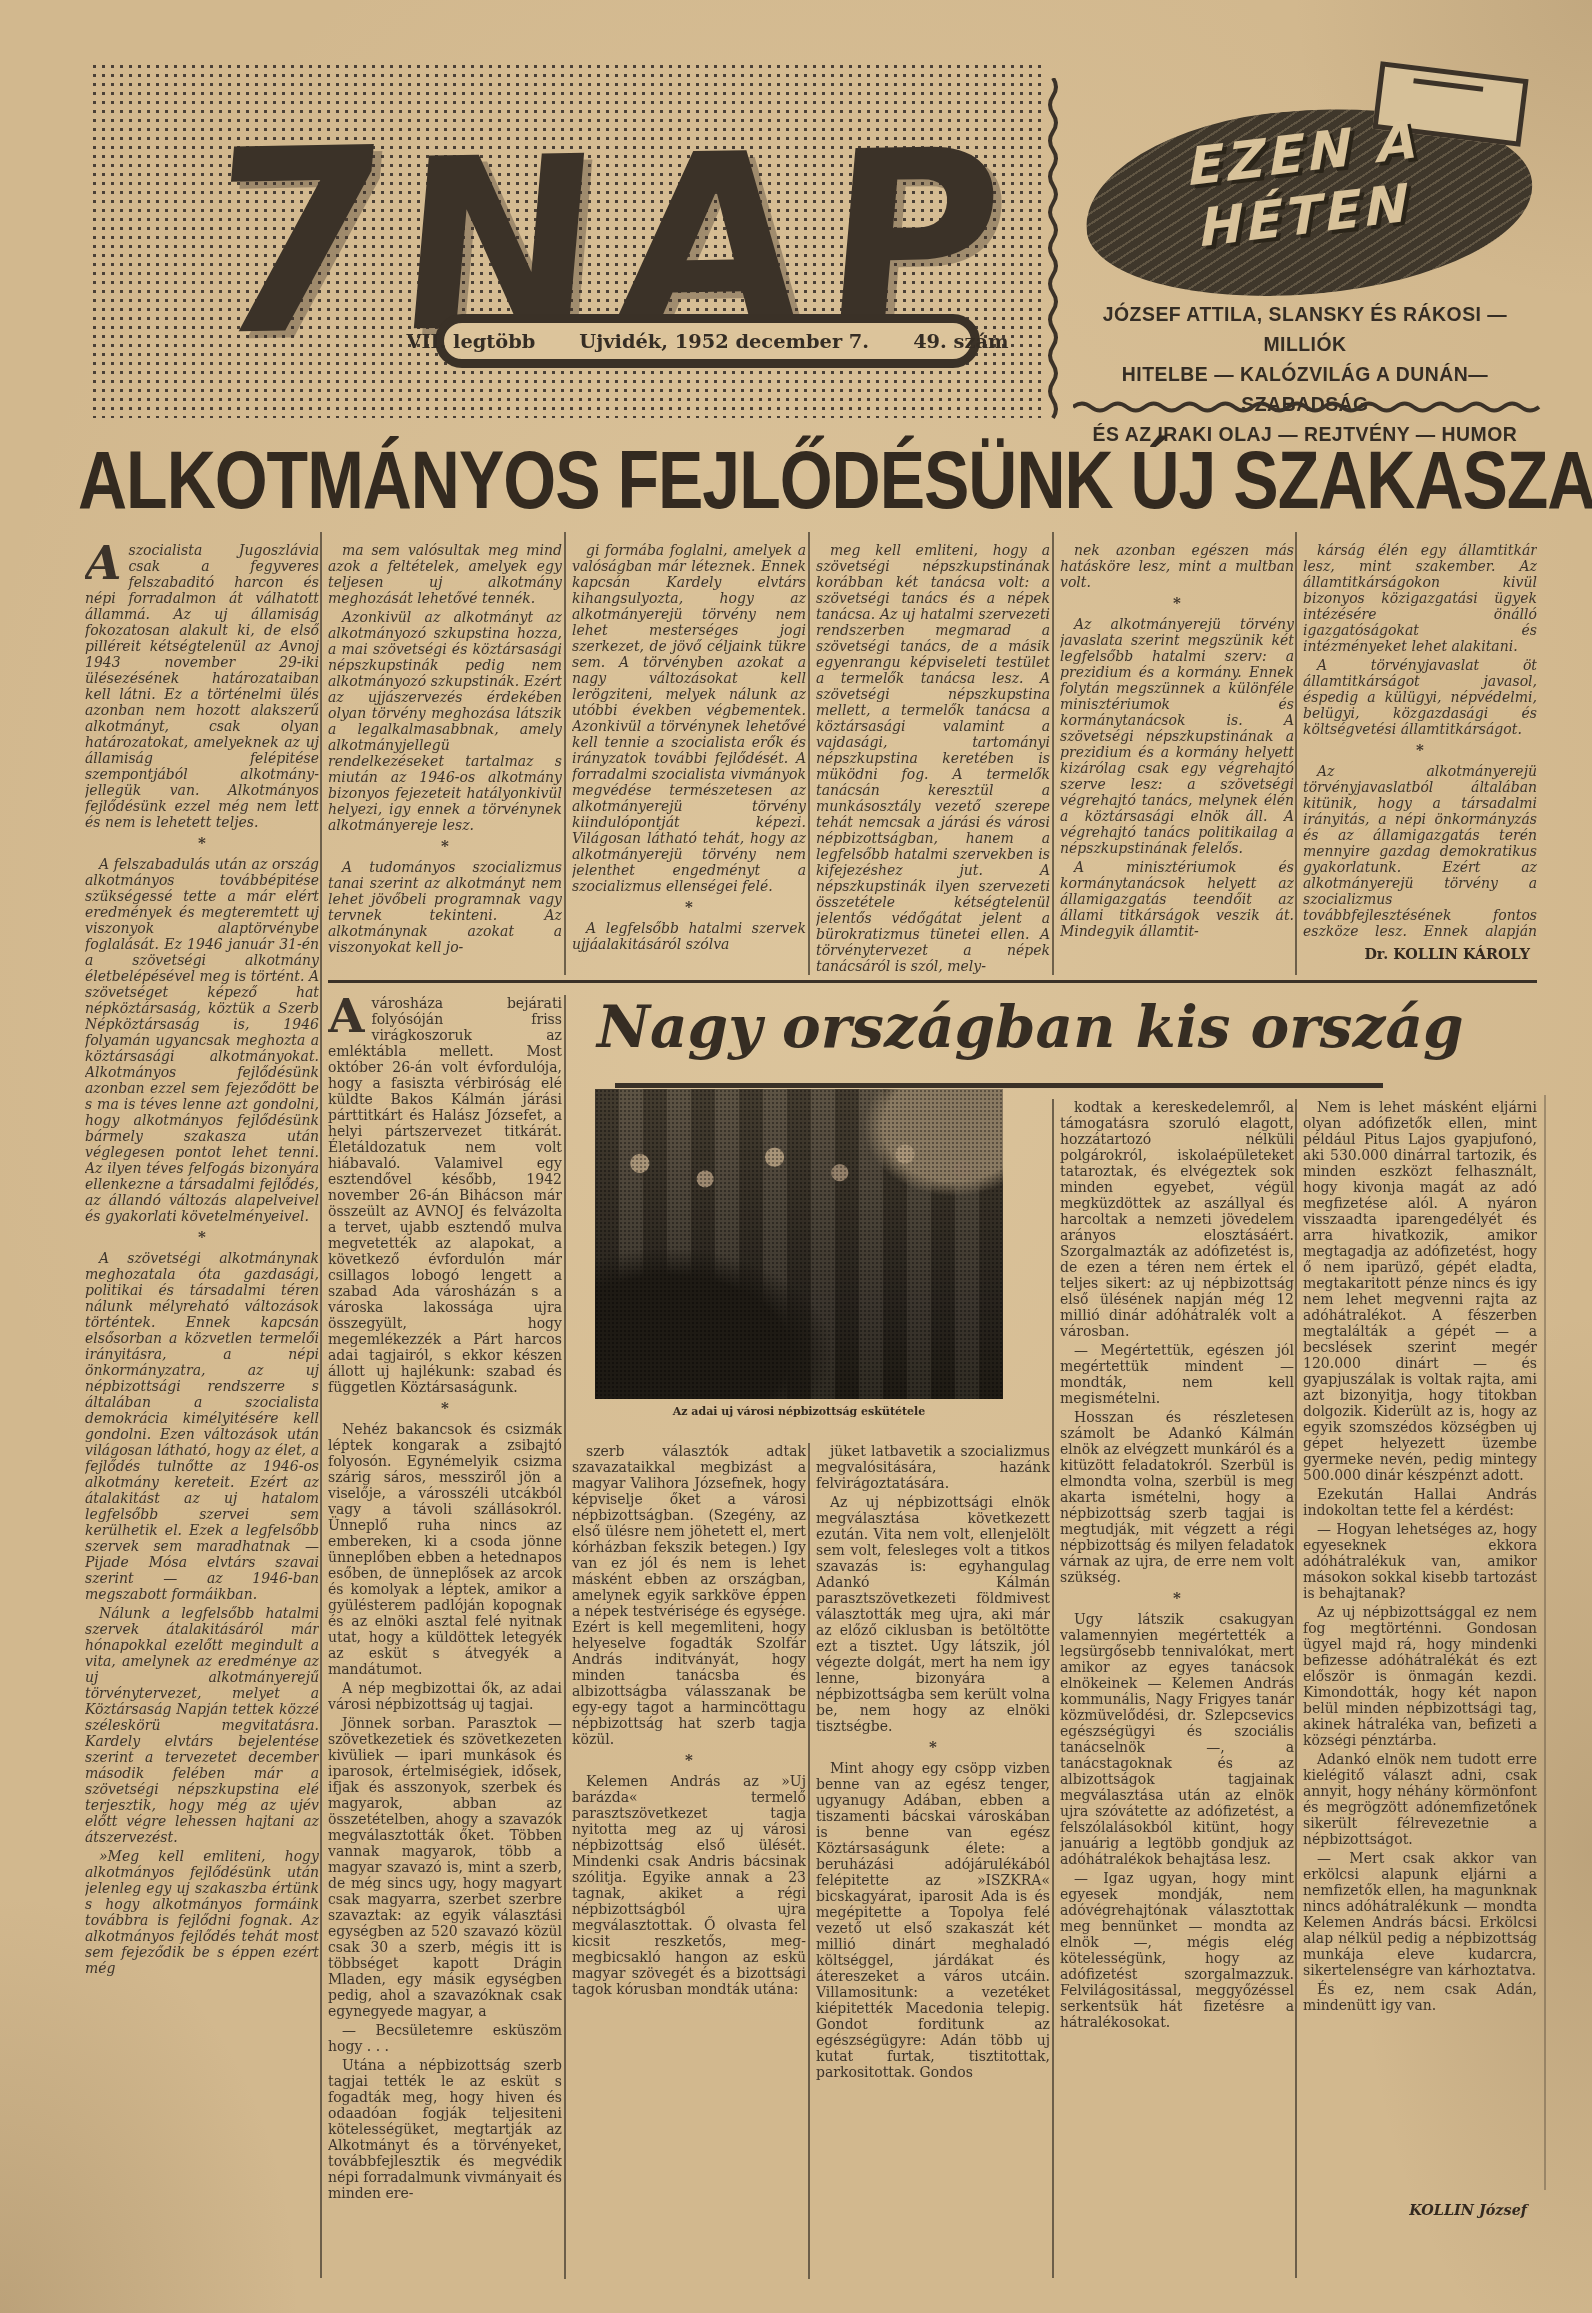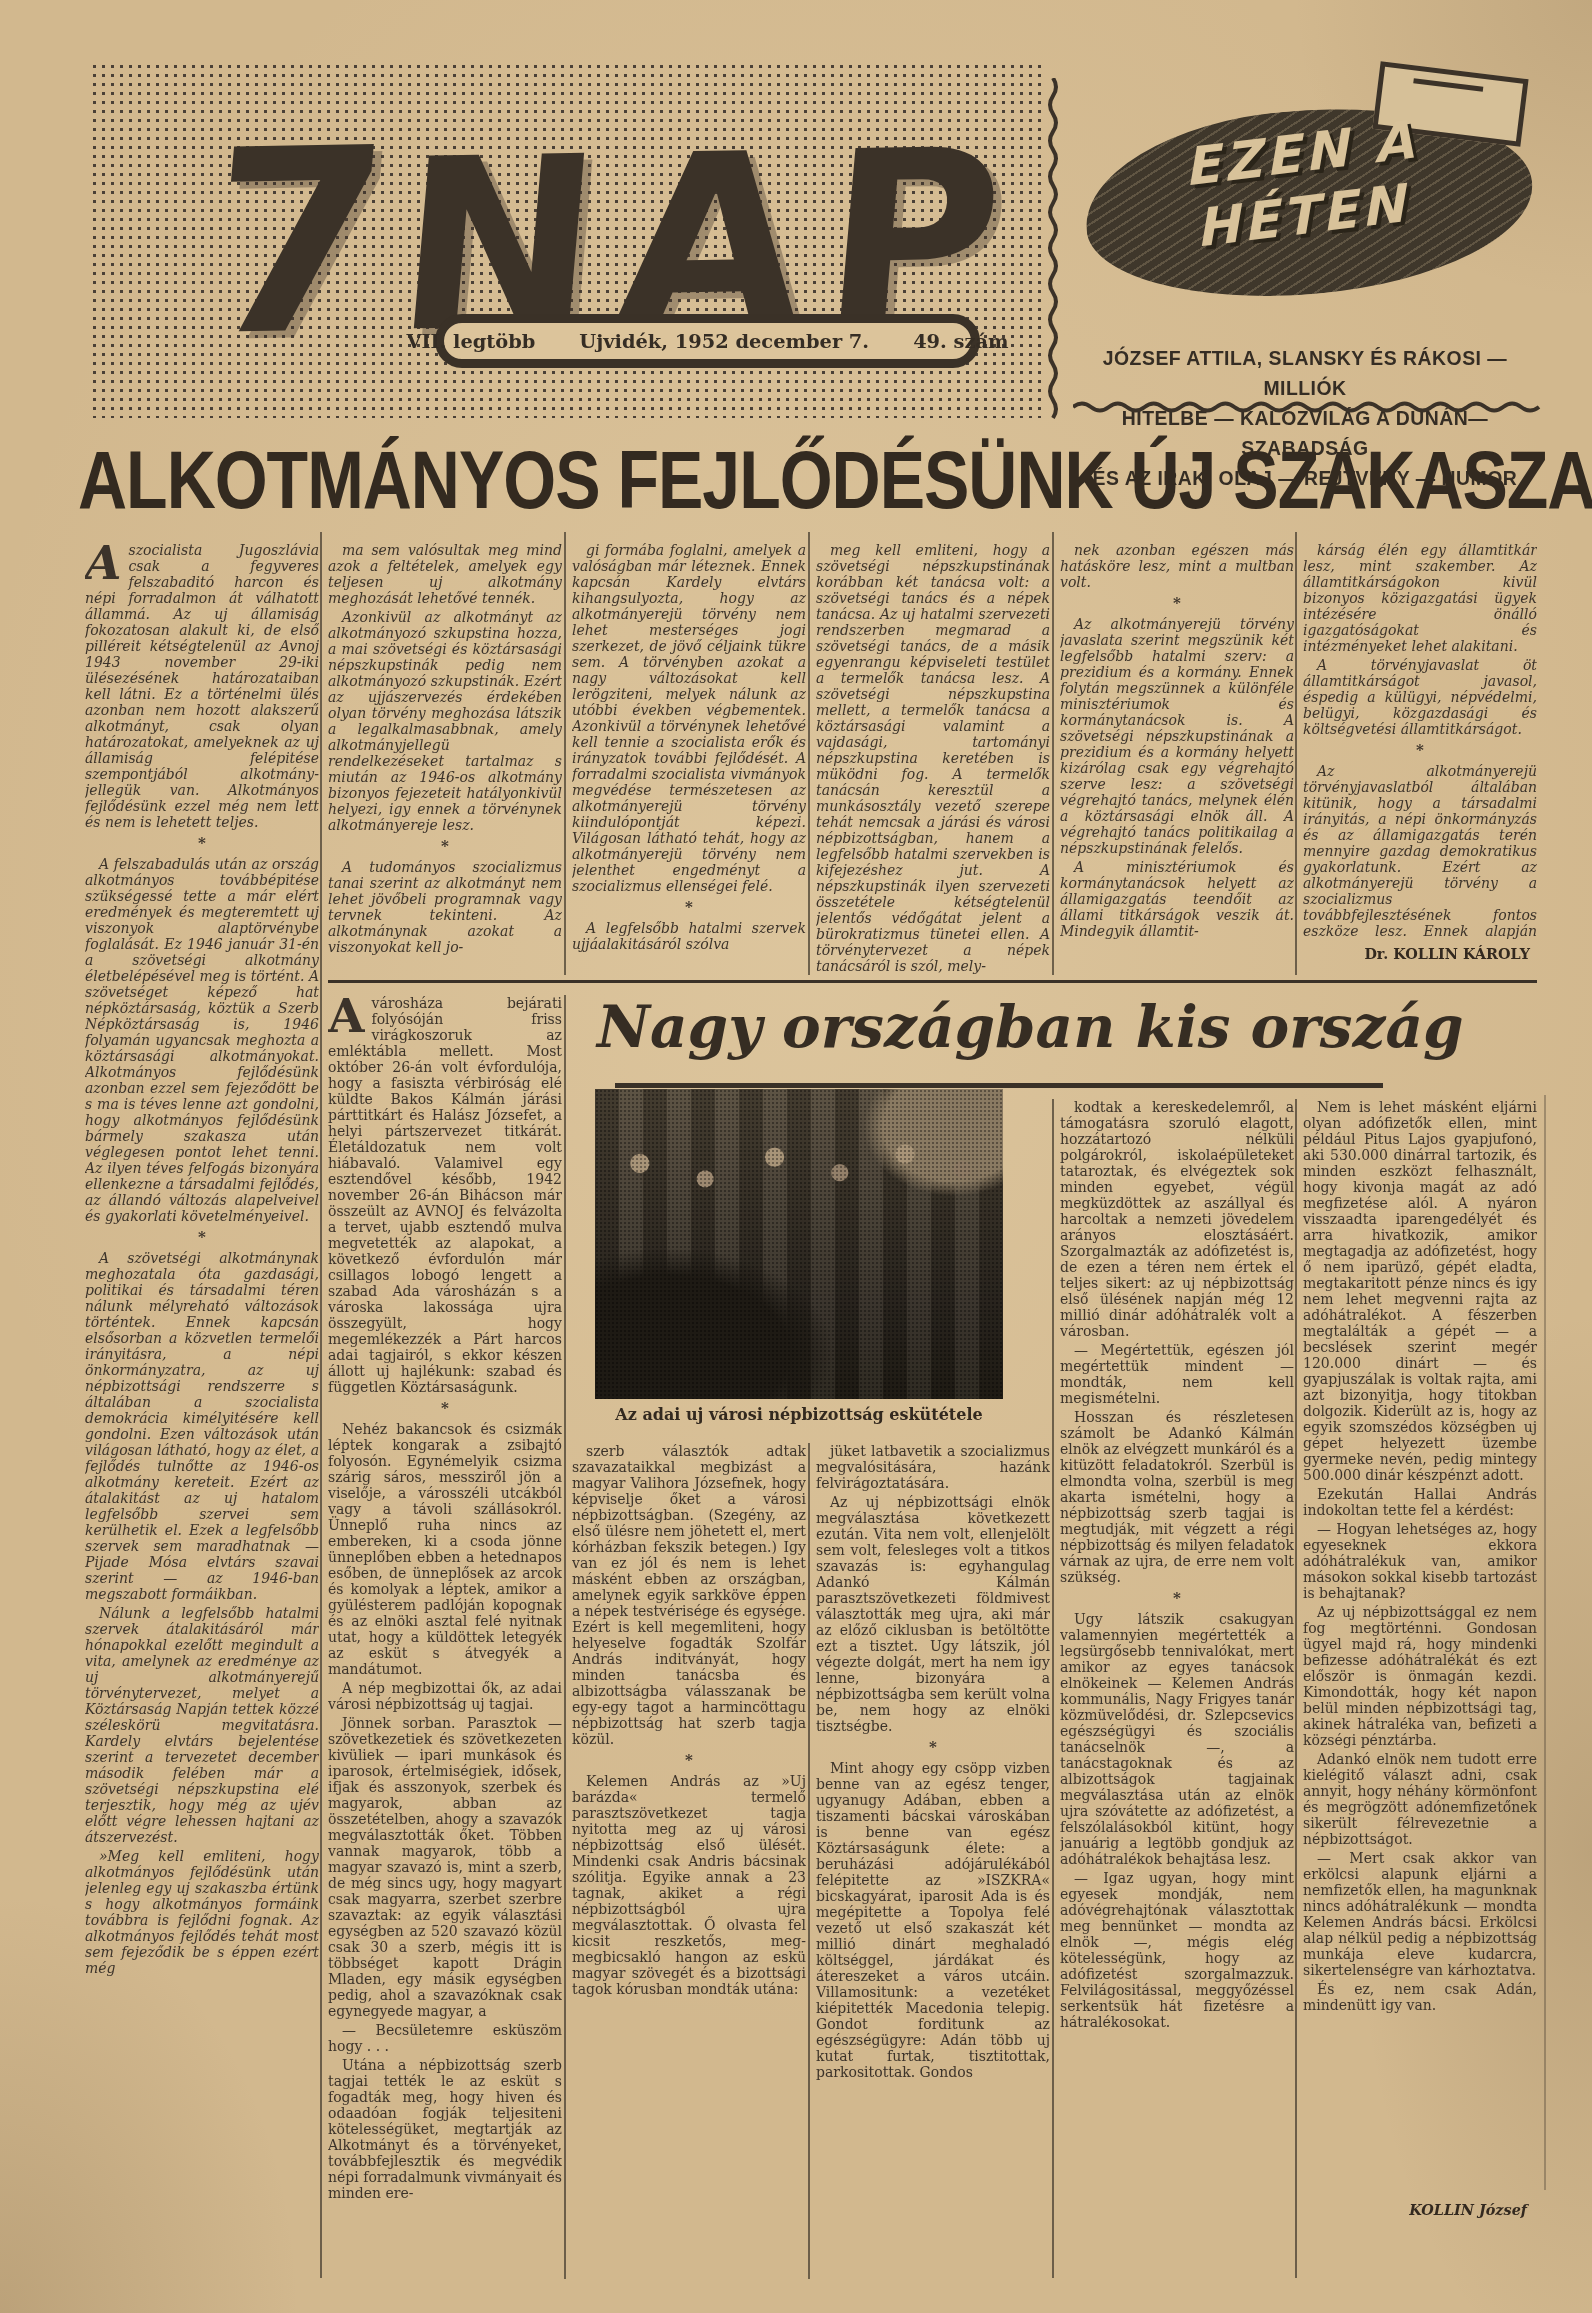--- a/index.html
+++ b/index.html
@@ -33,21 +33,21 @@
     background-image:repeating-linear-gradient(-28deg, rgba(0,0,0,0) 0 7px, rgba(214,192,152,.22) 7px 9px);}
   .week-cal{position:absolute;left:299px;top:0px;width:139px;height:58px;background:#d6c098;
     border:5px solid #3b3228;transform:rotate(7deg);}
   .week-cal::after{content:"";position:absolute;left:30px;top:8px;width:70px;height:5px;background:#3b3228;}
   .week-text{position:absolute;left:40px;top:52px;width:378px;text-align:center;
     font-family:"DejaVu Sans",sans-serif;font-weight:bold;font-style:italic;
     font-size:52px;line-height:62px;color:#d8c29a;transform:rotate(-7deg) skewX(-6deg);
     text-shadow:4px 4px 0 #2a2419;letter-spacing:4px;}
   .topics{left:1067px;top:299px;width:476px;text-align:center;
     font-family:"Liberation Sans",sans-serif;font-weight:bold;font-size:19.4px;
-    line-height:30px;color:#352d24;letter-spacing:0.5px;margin-top:44px;}
+    line-height:30px;color:#352d24;letter-spacing:0.5px;}
   .wave-h{left:1073px;top:398px;}
   
   .main-headline{left:78px;top:434px;width:1467px;font-family:"Liberation Sans",sans-serif;
     font-weight:bold;font-size:69px;color:#332a20;white-space:nowrap;
     transform:scale(.985,1.18);transform-origin:left top;letter-spacing:-1px;}
   .feature-headline{left:597px;top:993px;width:791px;text-align:center;
     font-family:"DejaVu Serif",serif;font-weight:bold;font-style:italic;
     font-size:58px;color:#362d23;white-space:nowrap;}
   .feature-underline{left:615px;top:1083px;width:768px;height:5px;background:#3a3127;}
   
@@ -69,21 +69,21 @@
       radial-gradient(circle at 60% 27%, #93806a 0 8px, rgba(0,0,0,0) 9px),
       radial-gradient(circle at 76% 21%, #a89478 0 9px, rgba(0,0,0,0) 10px),
       radial-gradient(circle at 90% 26%, #8d7a64 0 8px, rgba(0,0,0,0) 9px),
       radial-gradient(ellipse 129px 100px at 88% 12%, #8a7a62 0 55%, rgba(0,0,0,0) 70%),
       radial-gradient(ellipse 219px 139px at 18% 85%, #1e1a14 0 55%, rgba(0,0,0,0) 75%),
       repeating-linear-gradient(90deg, rgba(0,0,0,.22) 0 24px, rgba(255,255,255,.04) 24px 48px),
       linear-gradient(180deg,#574d3d 0%,#453d31 35%,#332d25 70%,#272219 100%);}
   .photo-dots{position:absolute;inset:0;background-image:radial-gradient(rgba(0,0,0,.35) 1px, rgba(0,0,0,0) 1.3px);
     background-size:4px 4px;}
   .photo-caption{left:595px;top:1405px;width:408px;text-align:center;font-weight:bold;
-    font-size:16px;color:#33291f;}
+    font-size:11px;color:#33291f;}
 </style>
 </head>
 <body>
 
 <div class="page">
 
   <div class="abs logo-box">
     <div class="abs logo-text">
       <span class="seven">7</span><span class="nap">NAP</span>
     </div>

